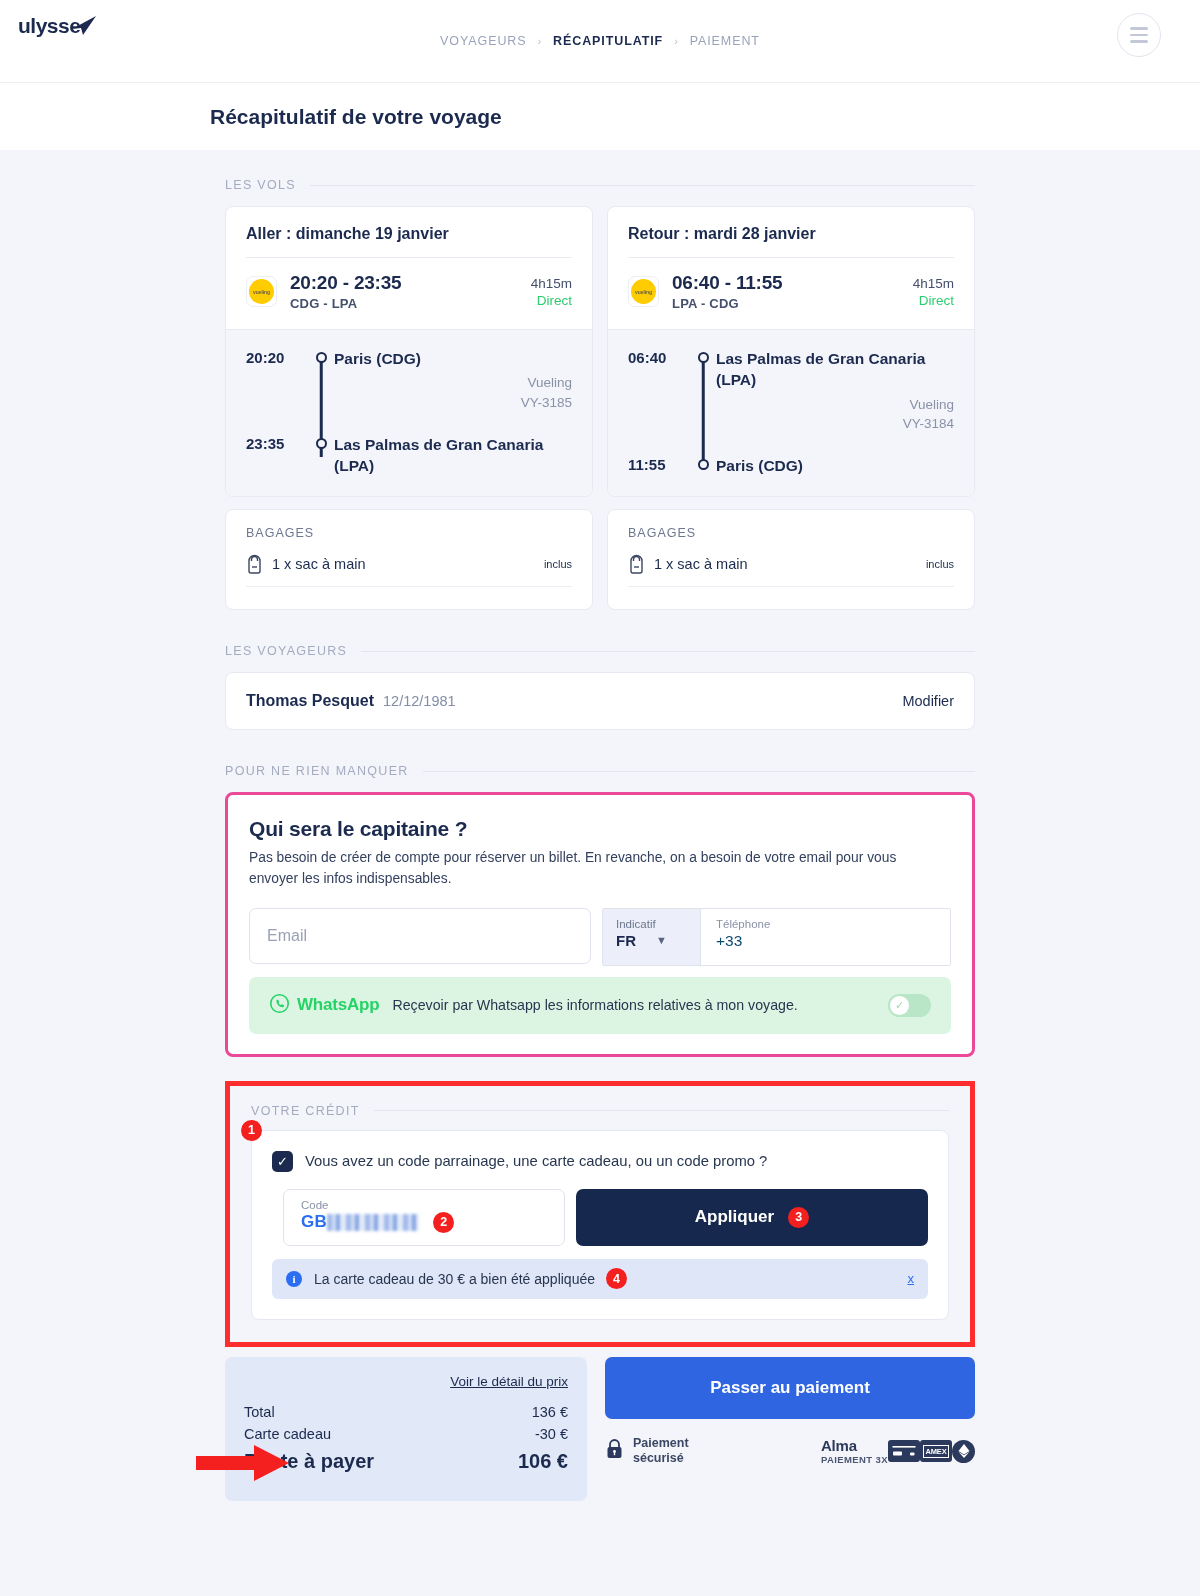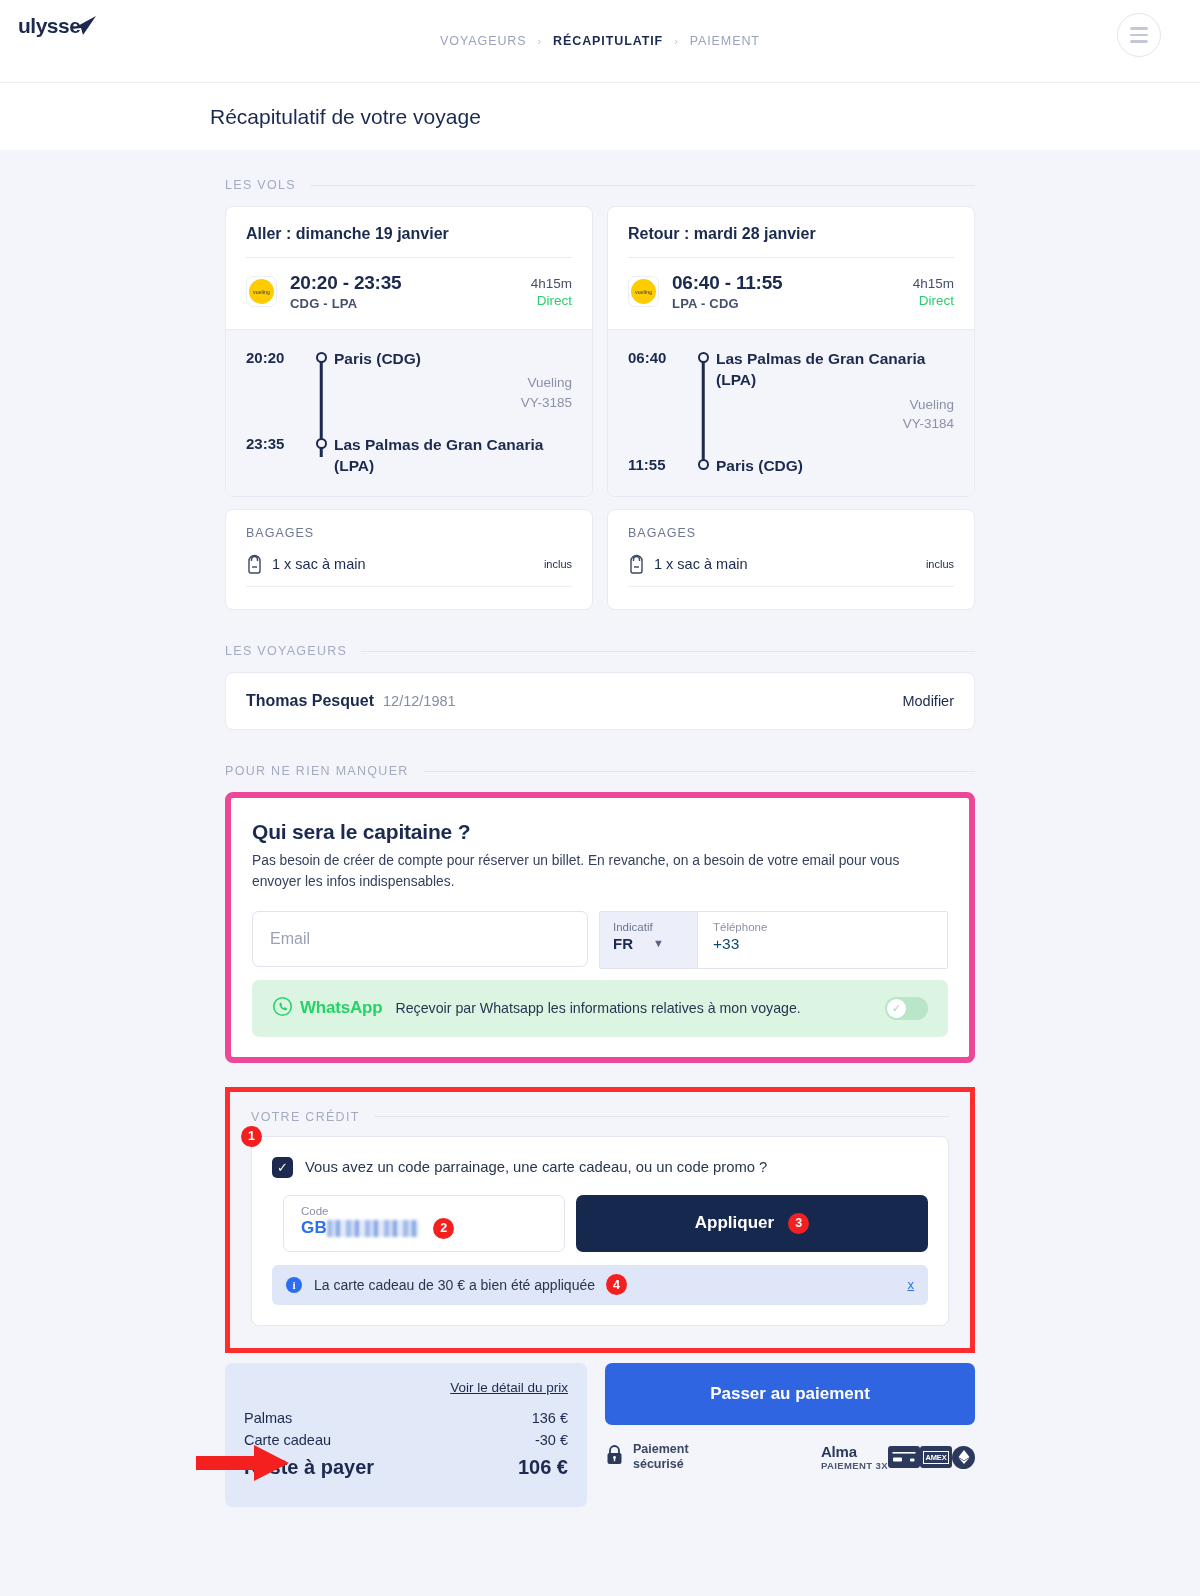--- a/index.html
+++ b/index.html
@@ -49,21 +49,21 @@
   }
   .menu-btn span { display: block; width: 18px; height: 2.5px; background: #c3c8d8; border-radius: 2px; }
 
   
   .title-bar {
     height: 67px; background: #fff;
     display: flex; align-items: center;
   }
   .title-bar h1 {
     margin-left: 210px;
-    font-size: 21px; font-weight: 400; color: #1b2a4e;
+    font-size: 21px; font-weight: 700; color: #1b2a4e;
   }
 
   
   .main {
     background: #f4f5fa;
     padding-bottom: 40px;
     min-height: 1446px;
   }
   .wrap { width: 750px; margin: 0 auto; padding-top: 28px; }
 
@@ -161,21 +161,21 @@
   .trav-card {
     background: #fff; border: 1px solid #e8eaf2; border-radius: 8px;
     padding: 19px 20px; display: flex; align-items: baseline;
   }
   .trav-name { font-size: 16px; font-weight: 700; }
   .trav-dob { font-size: 14.5px; color: #838da6; margin-left: 9px; }
   .trav-edit { margin-left: auto; font-size: 14.5px; color: #1b2a4e; }
 
   
   .cap-card {
-    background: #fff; border: 6px solid #ec4899; border-radius: 8px;
+    background: #fff; border: 3px solid #ec4899; border-radius: 8px;
     padding: 22px 21px 20px;
   }
   .cap-title { font-size: 21px; font-weight: 700; letter-spacing: -0.2px; }
   .cap-sub { font-size: 13.8px; color: #33405e; line-height: 1.5; margin-top: 7px; max-width: 690px; }
   .form-row { display: flex; gap: 11px; margin-top: 18px; }
   .in-email {
     flex: 1; height: 56px;
     border: 1px solid #dfe3ee; border-radius: 7px;
     background: #fff; display: flex; align-items: center;
     padding: 0 17px; font-size: 16px; color: #99a1b6;
@@ -579,21 +579,21 @@
         <span class="info-x">x</span>
       </div>
     </div>
   </div>
 
   <div class="foot">
     <div class="price-box">
       <div class="price-link">Voir le détail du prix</div>
       <div class="price-rows">
         <div class="prow">
-          <span>Palmas</span>
+          <span>Total</span>
           <span>136 €</span>
         </div>
         <div class="prow">
           <span>Carte cadeau</span>
           <span>-30 €</span>
         </div>
         <div class="prow total">
           <span>Reste à payer</span>
           <span>106 €</span>
         </div>

